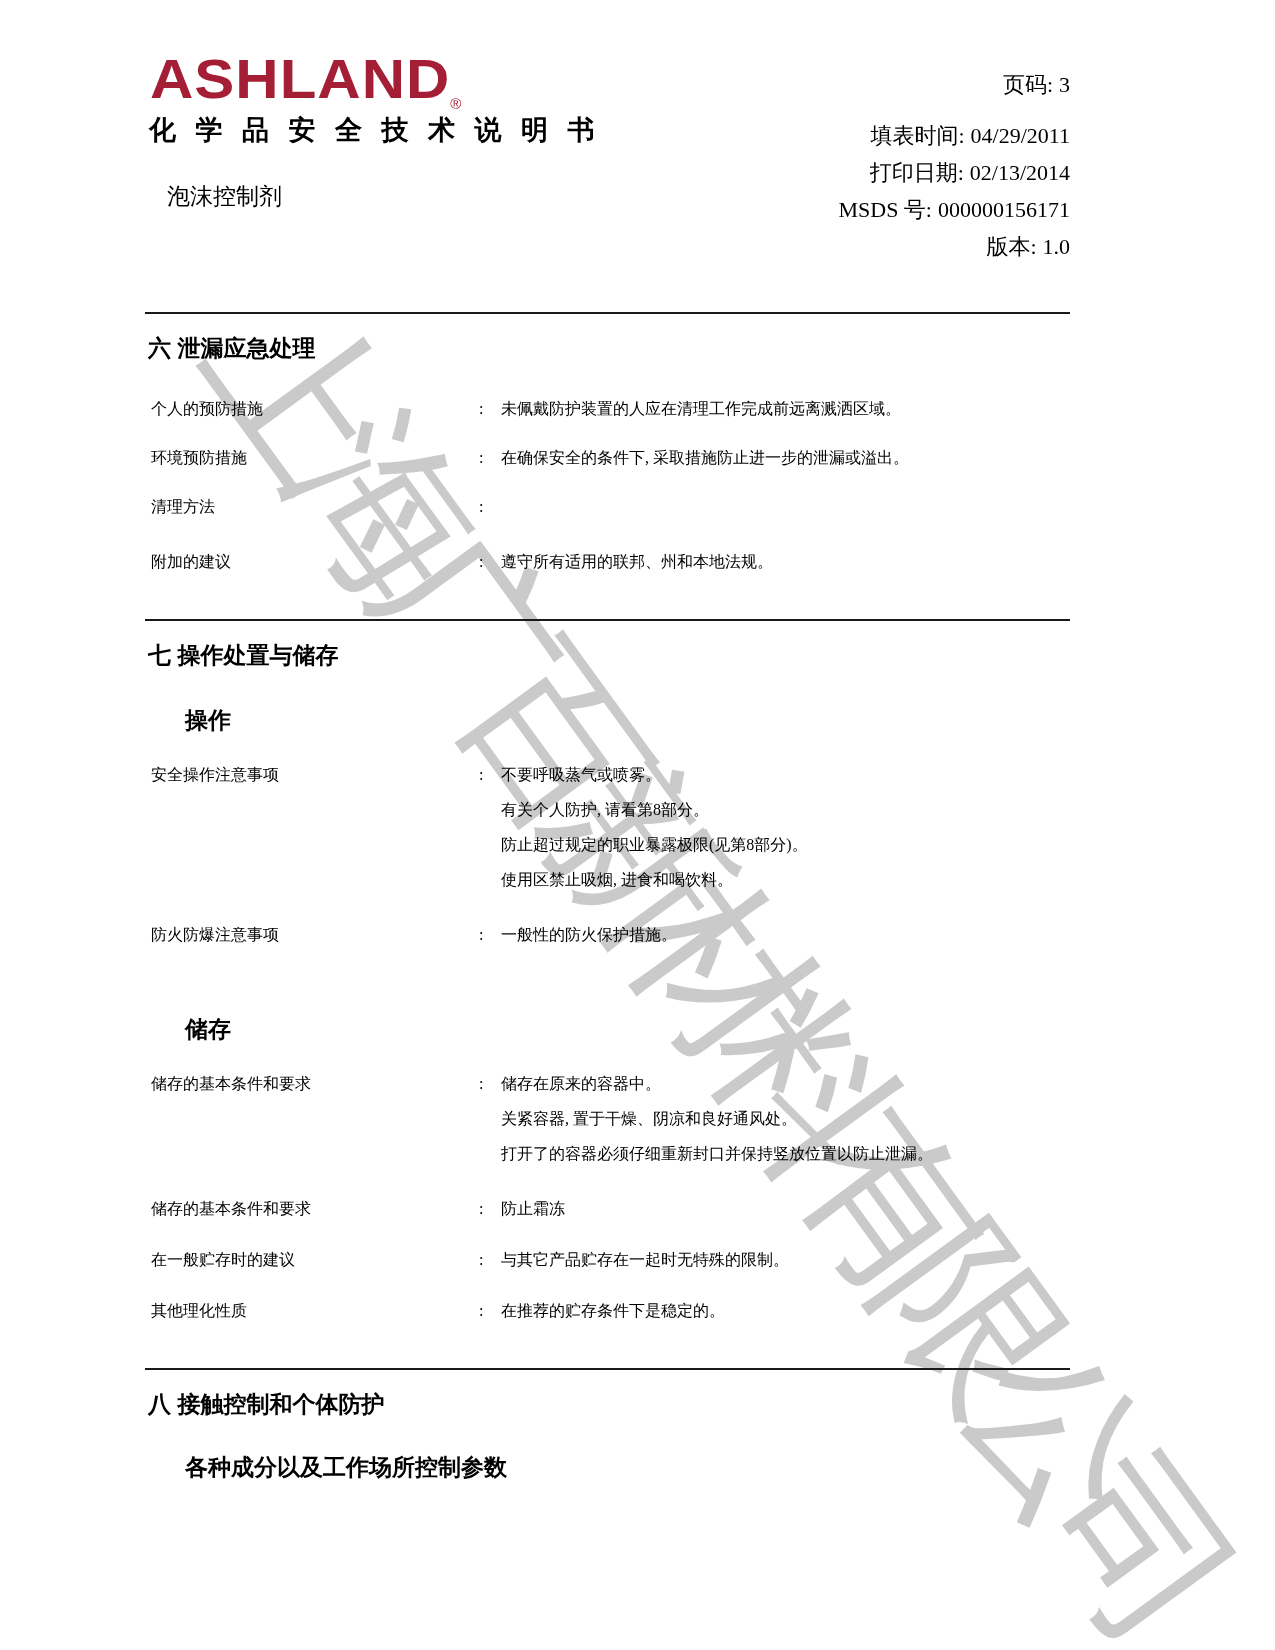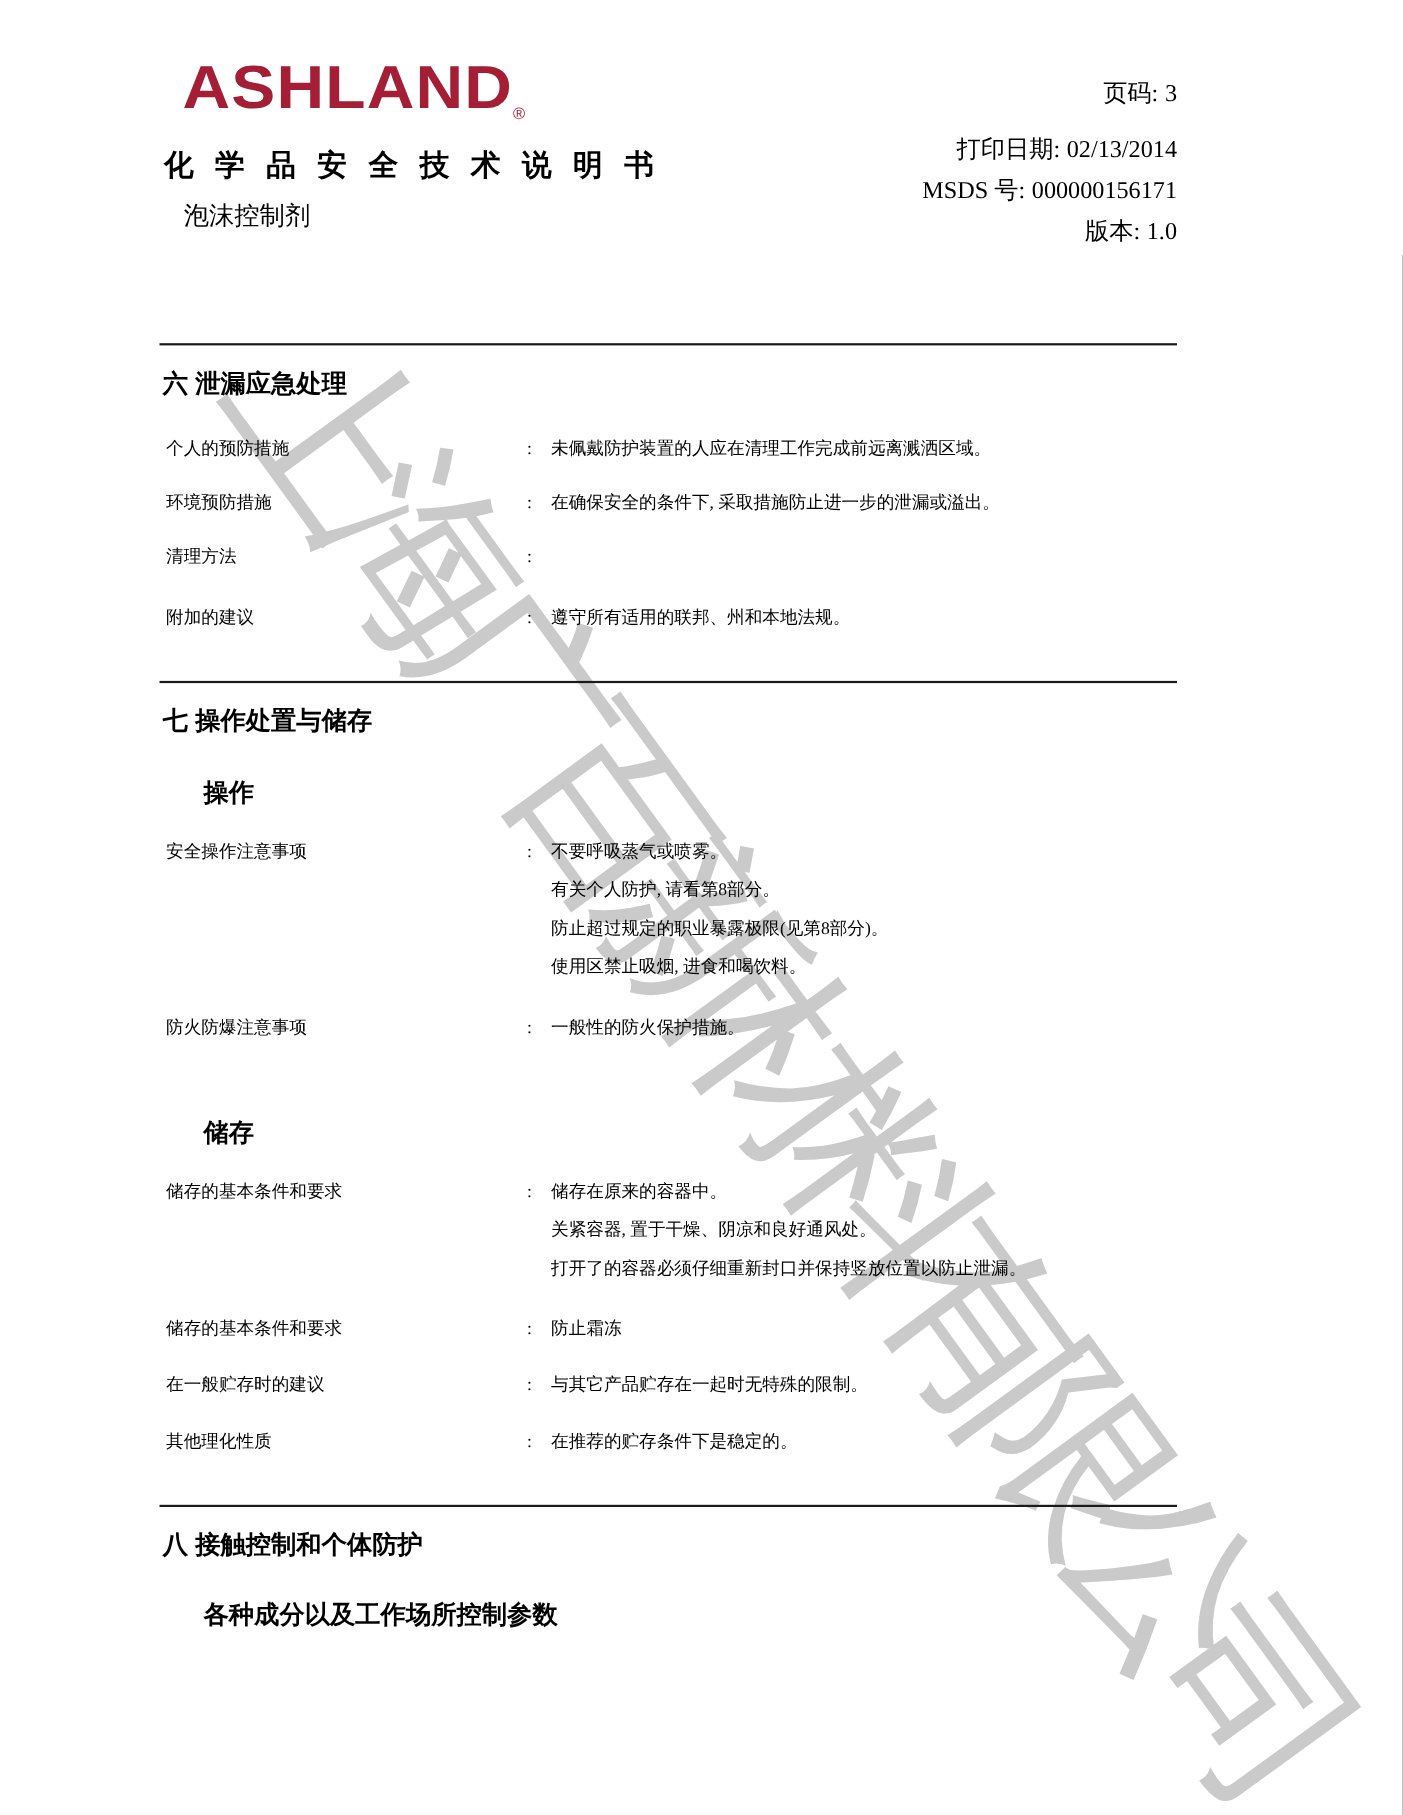--- a/index.html
+++ b/index.html
@@ -22,31 +22,31 @@
     font-size:175px;
     letter-spacing:-32px;
     color:#cacaca;
     transform:rotate(54deg);
     transform-origin:0 50%;
     user-select:none;
     line-height:175px;
   }
   
   .hdr { position:absolute; z-index:1; }
-  .logo-wrap { top:52px; left:166px; }
+  .logo-wrap { top:52px; left:150px; }
   .logo {
     font-family:"Liberation Sans","DejaVu Sans",sans-serif;
     font-weight:800; font-size:60px; line-height:60px;
     letter-spacing:1px; color:#a41e35;
     transform:scaleY(0.92); transform-origin:left top;
     display:inline-block;
   }
   .reg { font-size:15px; color:#a41e35; vertical-align:bottom; font-family:"Liberation Sans",sans-serif; }
   .doc-title {
-    top:132px; left:149px;
+    top:112px; left:149px;
     font-family:"Liberation Sans","DejaVu Sans",sans-serif;
     font-weight:bold; font-size:27px; letter-spacing:6px;
   }
   .product-name { top:181px; left:167px; font-size:23px; }
   .meta {
     top:66px; right:205px;
     text-align:right; font-size:22px; line-height:37px;
   }
   .meta .page-line { margin-bottom:14px; }
   .meta .num { padding-left:6px; }
@@ -90,20 +90,23 @@
 
   <div class="hdr doc-title">化 学 品 安 全 技 术 说 明 书</div>
 
   <div class="hdr product-name">泡沫控制剂</div>
 
   <div class="hdr meta">
     <div class="page-line">
       <span>页码:</span><span class="num">3</span>
     </div>
     <div>
+      <span>填表时间:</span><span class="num">04/29/2011</span>
+    </div>
+    <div>
       <span>打印日期:</span><span class="num">02/13/2014</span>
     </div>
     <div>
       <span>MSDS 号:</span><span class="num">000000156171</span>
     </div>
     <div>
       <span>版本:</span><span class="num">1.0</span>
     </div>
   </div>
 

